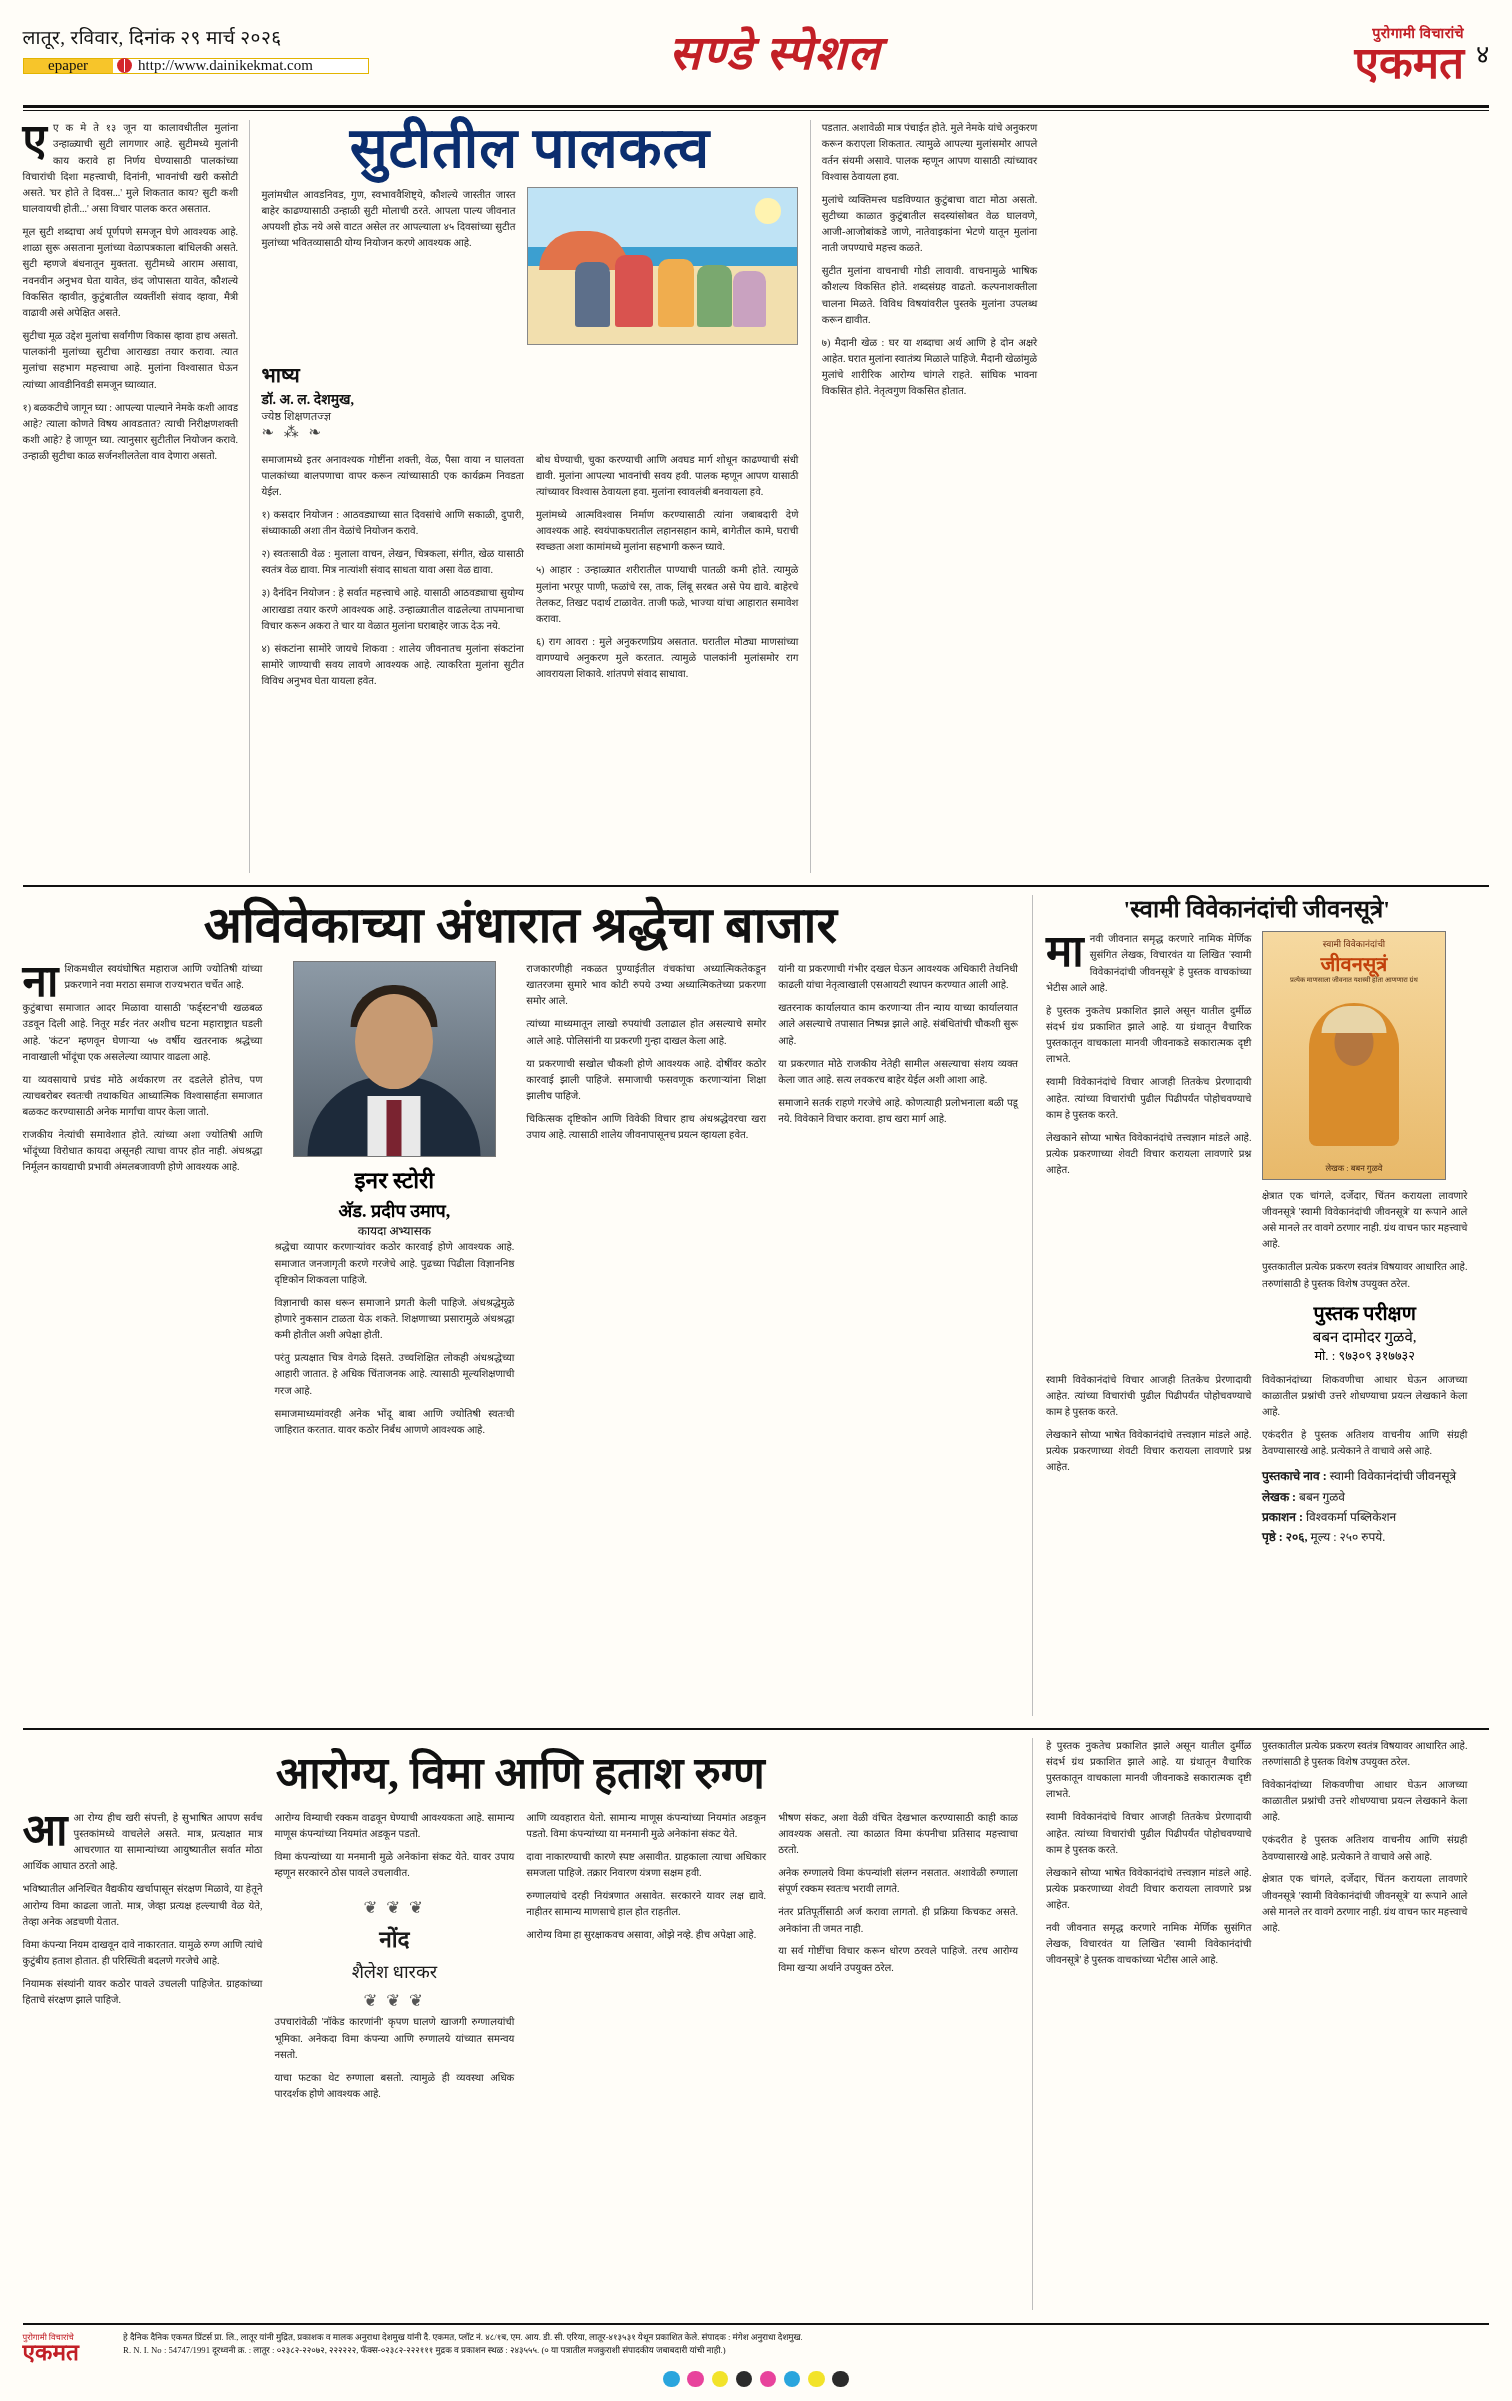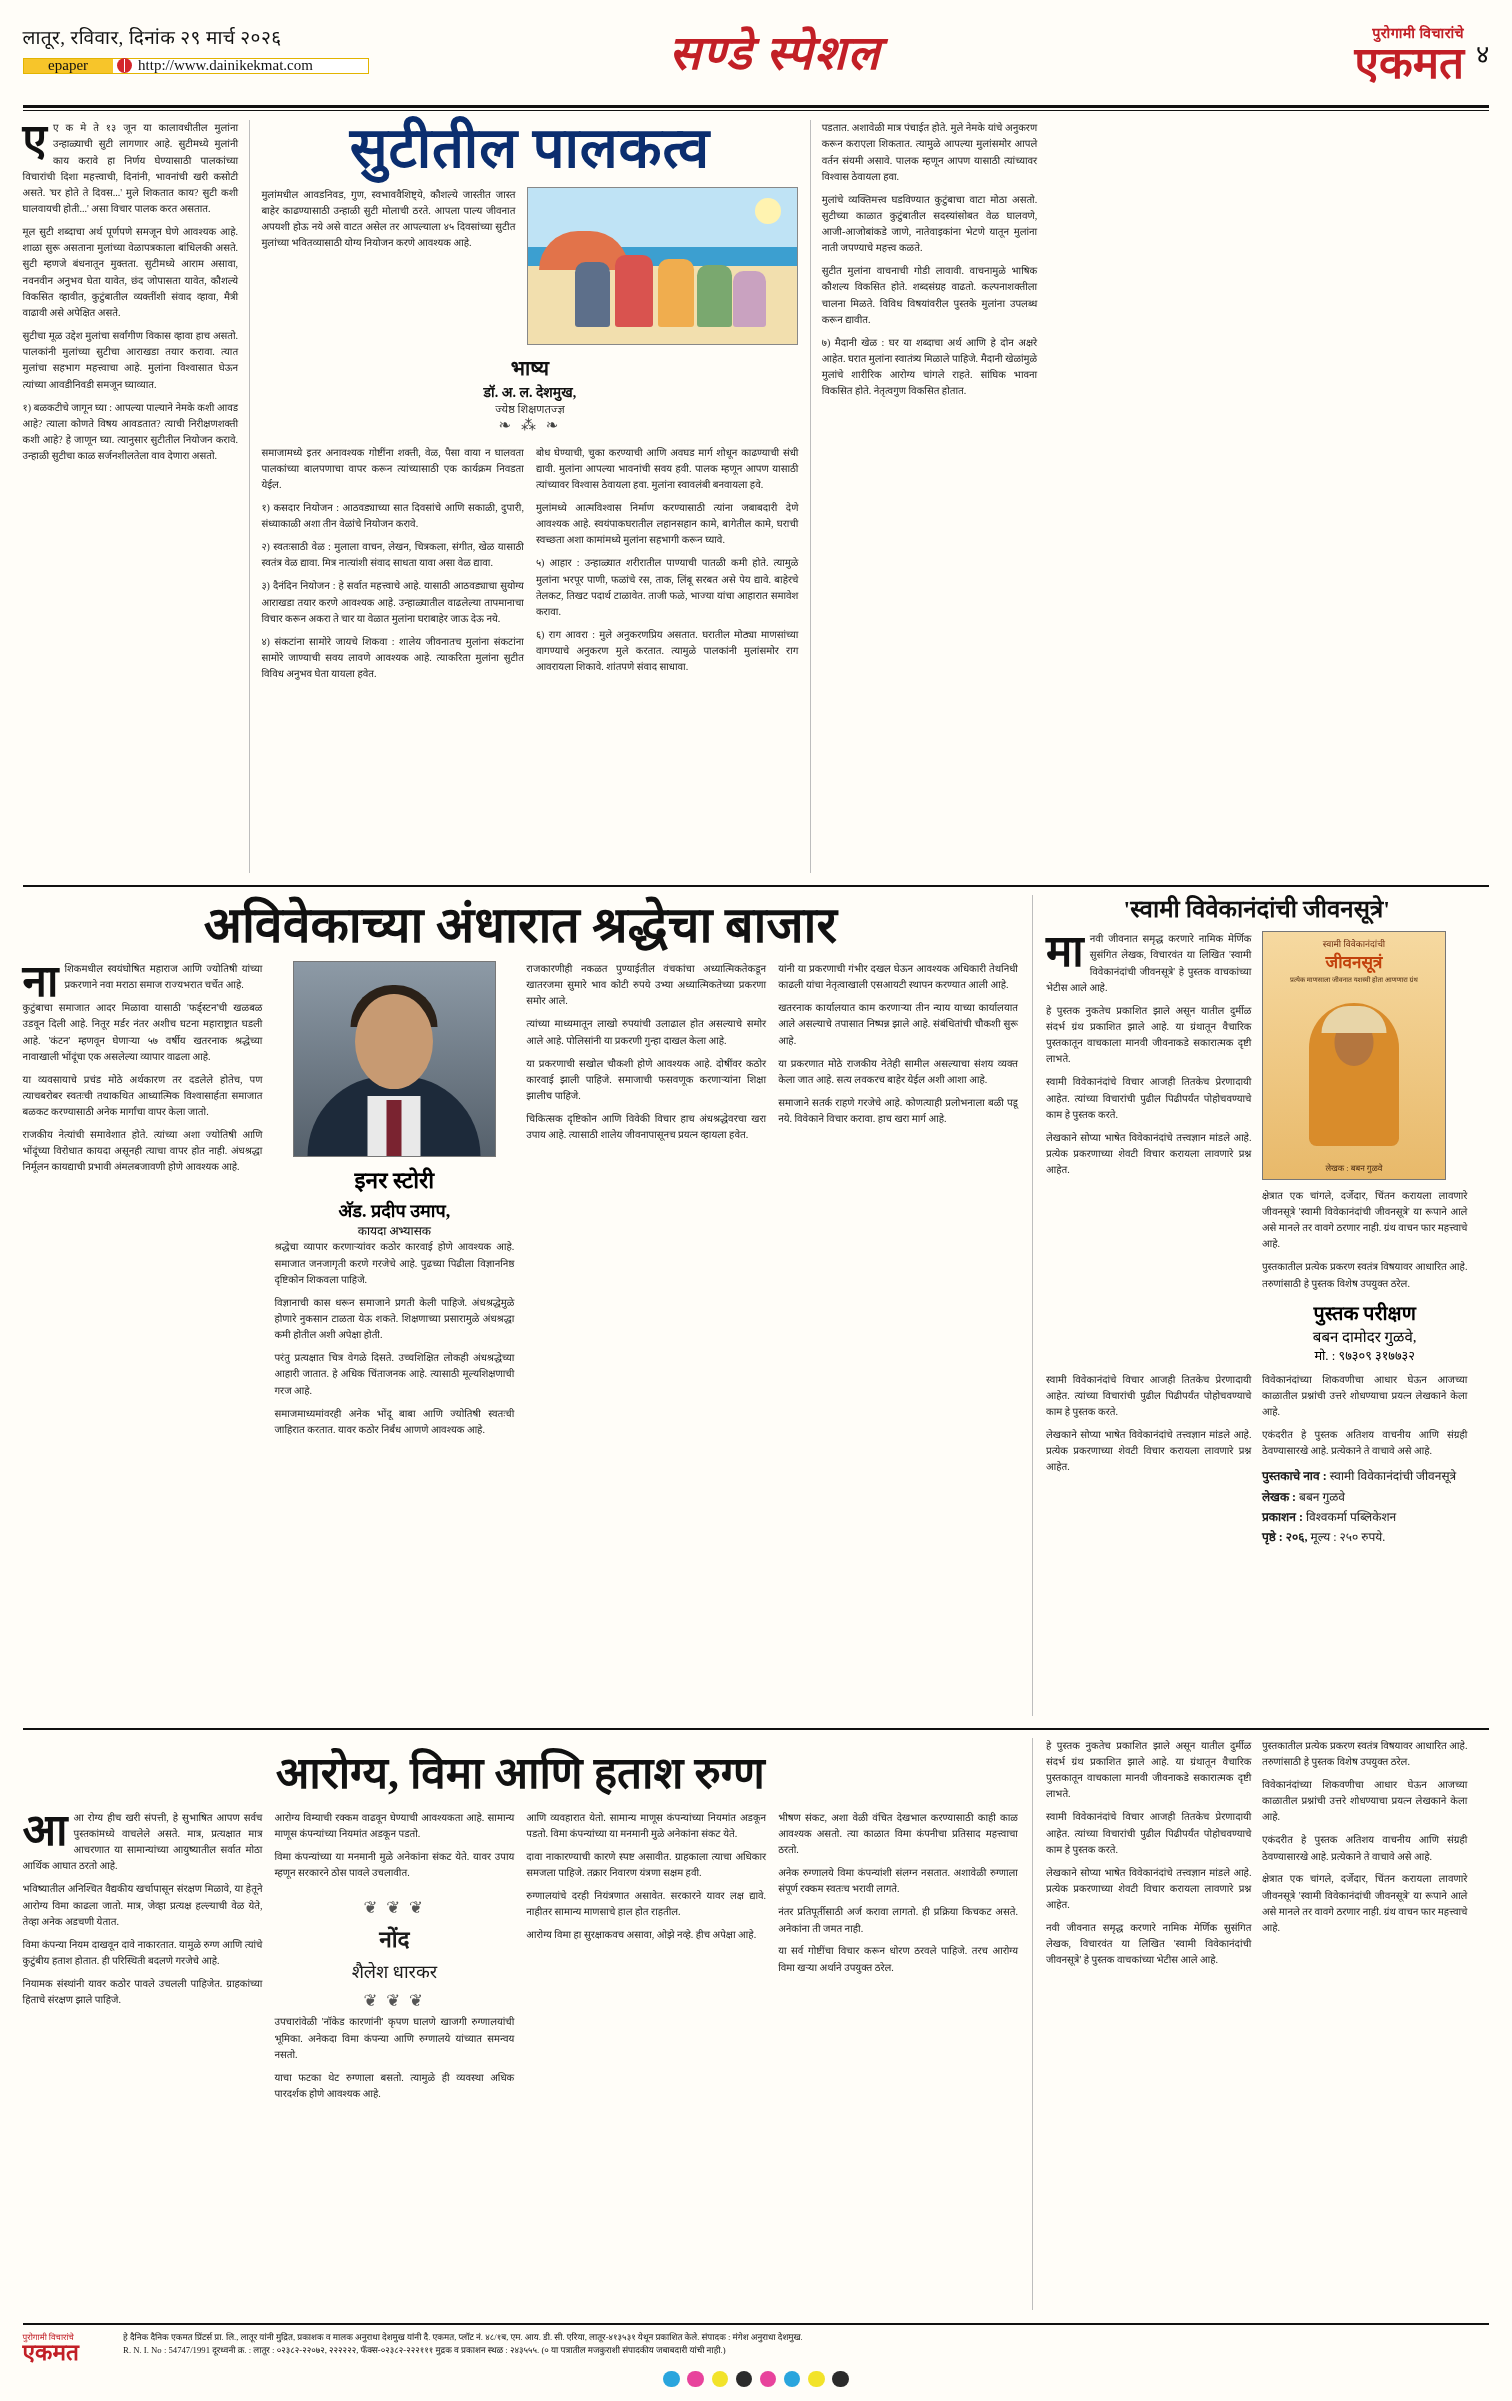--- a/index.html
+++ b/index.html
@@ -75,21 +75,21 @@
   .s1-photo .sun { position:absolute; right:16.6px; top:10.5px; width:25.6px; height:25.6px; border-radius:50%; background:#fff3b0; }
   .s1-photo .sea { position:absolute; left:0; top:38%; width:100%; height:12%; background:#3c9fd0; }
   .s1-photo .umb { position:absolute; left:10.5px; top:28%; width:90px; height:39px; background:#e2734a; border-radius:45px 45px 0 0; }
   .s1-photo .kid { position:absolute; bottom:16.6px; border-radius:10.5px 10.5px 3px 3px; }
   .s1-photo .k1 { left:47px; width:35px; height:65px; background:#5d6f8a; }
   .s1-photo .k2 { left:87px; width:38px; height:72px; background:#d9534f; }
   .s1-photo .k3 { left:130px; width:36px; height:68px; background:#f0ad4e; }
   .s1-photo .k4 { left:169px; width:35px; height:62px; background:#7aa86f; }
   .s1-photo .k5 { left:205px; width:33px; height:56px; background:#c9a2c0; }
 
-  .byline-wrap { text-align:center; margin-top:8px; }
+  .byline-wrap { margin-top:15px; }
   .byline-orn { font-family:"Liberation Serif", serif; font-size:15px; color:#444; letter-spacing:3px; }
   .byline-kind { font-family:"Liberation Serif", serif; font-size:20.3px; color:#111; font-weight:bold; }
   .byline-name { font-family:"Liberation Serif", serif; font-size:14px; color:#111; font-weight:bold; margin-top:1.5px; }
   .byline-role { font-family:"Liberation Serif", serif; font-size:11.3px; color:#333; }
 
   .s1-mid-cols { display:flex; gap:12px; margin-top:10.5px; }
   .s1-mid-cols > div { width:50%; }
 
   
   .sec2 { display:flex; margin-top:3px; height:821px; }
@@ -122,21 +122,21 @@
     font-family:"Liberation Serif", serif; font-size:24px; font-weight:bold; color:#111; text-align:center;
     line-height:1.2; margin-bottom:7.5px;
   }
   .s2r-body { display:flex; gap:10.5px; }
   .s2r-col { width:50%; }
   .bookcover {
     width:184px; height:249px; border:0.8px solid #777; margin:0 0 7.5px 0; position:relative;
     background:linear-gradient(#f6d9a0,#e8b96a); overflow:hidden;
   }
   .bookcover .bc-top { position:absolute; top:4.5px; left:0; width:100%; text-align:center; font-family:"Liberation Serif", serif; font-size:9px; color:#6b2b0e; }
-  .bookcover .bc-title { position:absolute; top:18px; left:0; width:100%; text-align:center; font-family:"Liberation Serif", serif; font-size:17px; font-weight:bold; color:#c2410c; }
+  .bookcover .bc-title { position:absolute; top:18px; left:0; width:100%; text-align:center; font-family:"Liberation Serif", serif; font-size:20px; font-weight:bold; color:#c2410c; }
   .bookcover .bc-sub { position:absolute; top:44px; left:0; width:100%; text-align:center; font-family:"Liberation Serif", serif; font-size:6.8px; color:#4a2a10; line-height:1.3; }
   .bookcover .bc-fig { position:absolute; bottom:33px; left:50%; transform:translateX(-50%); width:90px; height:143px; background:#d98c2b; border-radius:45px 45px 7.5px 7.5px; }
   .bookcover .bc-face { position:absolute; bottom:113px; left:50%; transform:translateX(-50%); width:39px; height:47px; border-radius:19.6px/23px; background:#b4763f; }
   .bookcover .bc-turban { position:absolute; bottom:146px; left:50%; transform:translateX(-50%); width:65px; height:27px; border-radius:32px 32px 0 0; background:#e8d5a8; }
   .bookcover .bc-bottom { position:absolute; bottom:6px; left:0; width:100%; text-align:center; font-family:"Liberation Serif", serif; font-size:8.3px; color:#4a2a10; }
 
   .review-label { text-align:center; margin-top:7.5px; }
   .review-label .r1 { font-family:"Liberation Serif", serif; font-size:19.6px; font-weight:bold; }
   .review-label .r2 { font-family:"Liberation Serif", serif; font-size:15px; }
   .review-label .r3 { font-family:"Liberation Serif", serif; font-size:12.8px; }

